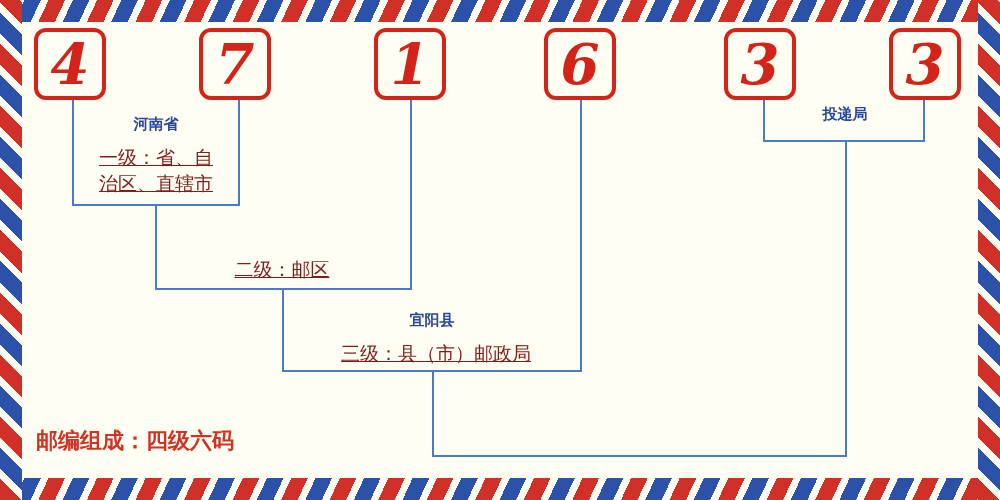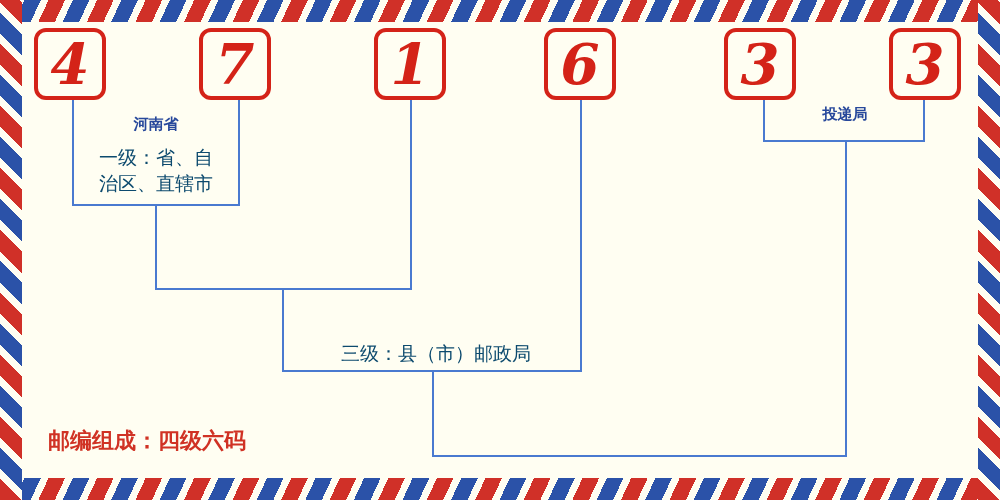--- a/index.html
+++ b/index.html
@@ -63,28 +63,29 @@
   .lvl-name {
     position: absolute;
     color: #27489b;
     font-weight: bold;
     font-size: 15px;
     text-align: center;
     line-height: 1.3;
   }
   .lvl-desc {
     position: absolute;
-    color: #0c4a6e;
+    color: #7f1d1d;
     font-size: 19px;
     text-align: center;
     line-height: 1.35;
+    text-decoration: underline;
   }
   .footer-note {
     position: absolute;
-    left: 48px;
+    left: 36px;
     top: 426px;
     color: #d03224;
     font-size: 22px;
     font-weight: bold;
     font-family: Liberation Serif, serif;
   }
 </style>
 </head>
 <body>
 
@@ -130,21 +131,23 @@
   <div class="ln h" style="left:432px;top:455px;width:415px"></div>
   <div class="ln v" style="left:845px;top:140px;height:317px"></div>
 
   <div class="ln v" style="left:763px;top:100px;height:42px"></div>
   <div class="ln v" style="left:923px;top:100px;height:42px"></div>
   <div class="ln h" style="left:763px;top:140px;width:162px"></div>
 
   <div class="lvl-name" style="left:76px;top:115px;width:160px">河南省</div>
   <div class="lvl-desc" style="left:93px;top:145px;width:126px">一级：省、自治区、直辖市</div>
 
+  <div class="lvl-desc" style="left:182px;top:257px;width:200px">二级：邮区</div>
 
+  <div class="lvl-name" style="left:352px;top:311px;width:160px">宜阳县</div>
   <div class="lvl-desc" style="left:316px;top:341px;width:240px">三级：县（市）邮政局</div>
 
 
   <div class="lvl-name" style="left:765px;top:105px;width:160px">投递局</div>
 
   <div class="footer-note">邮编组成：四级六码</div>
 
 </div>
 
 </body></html>

